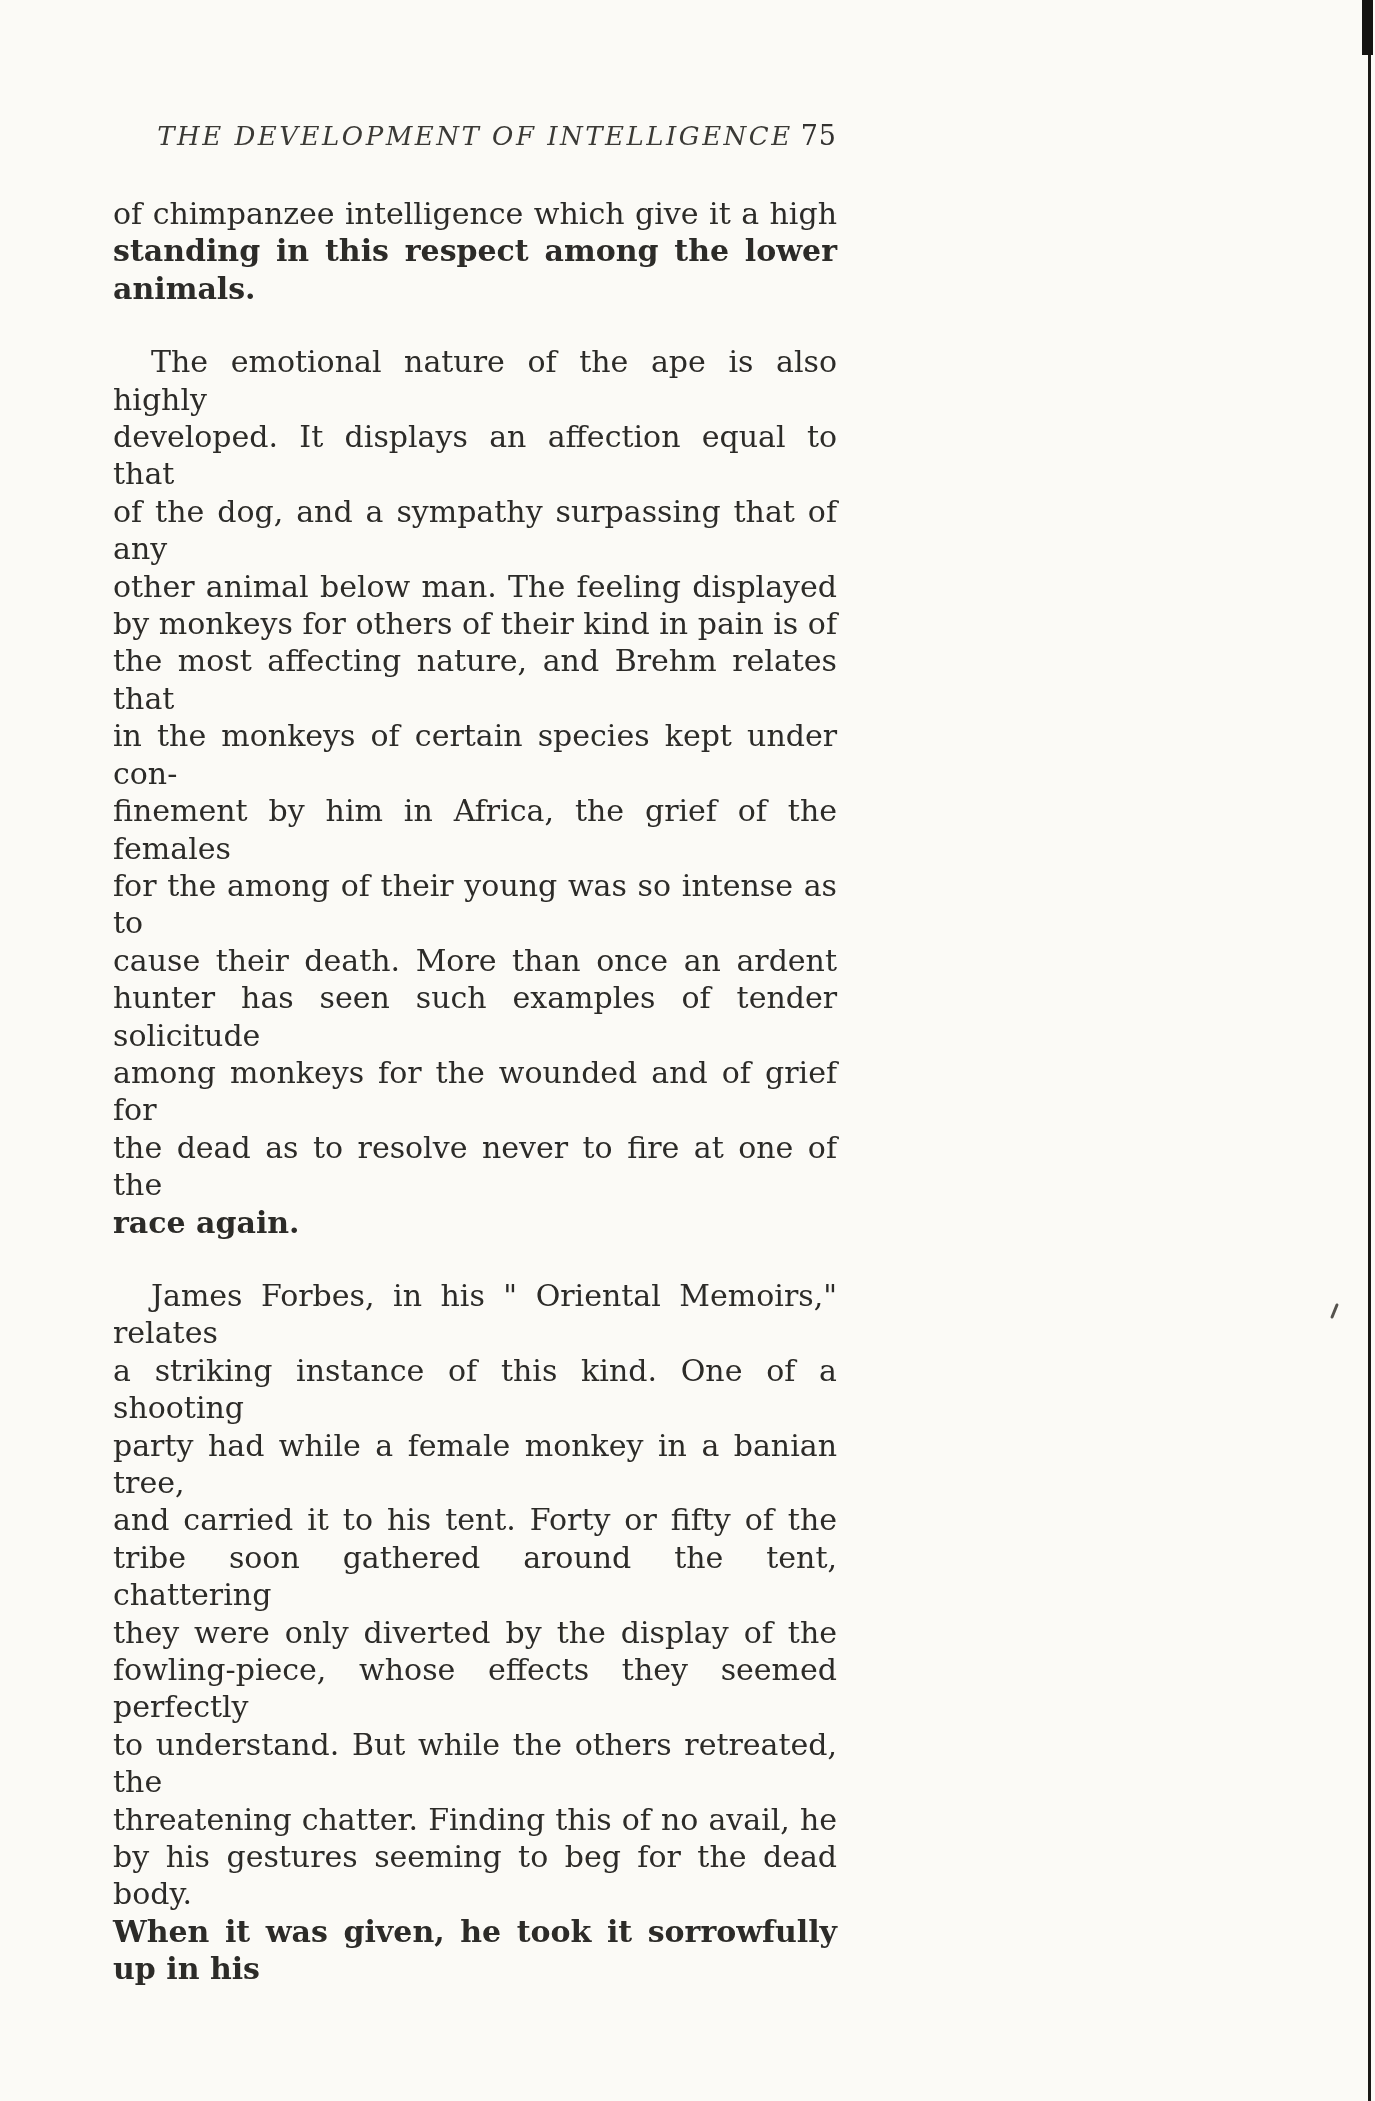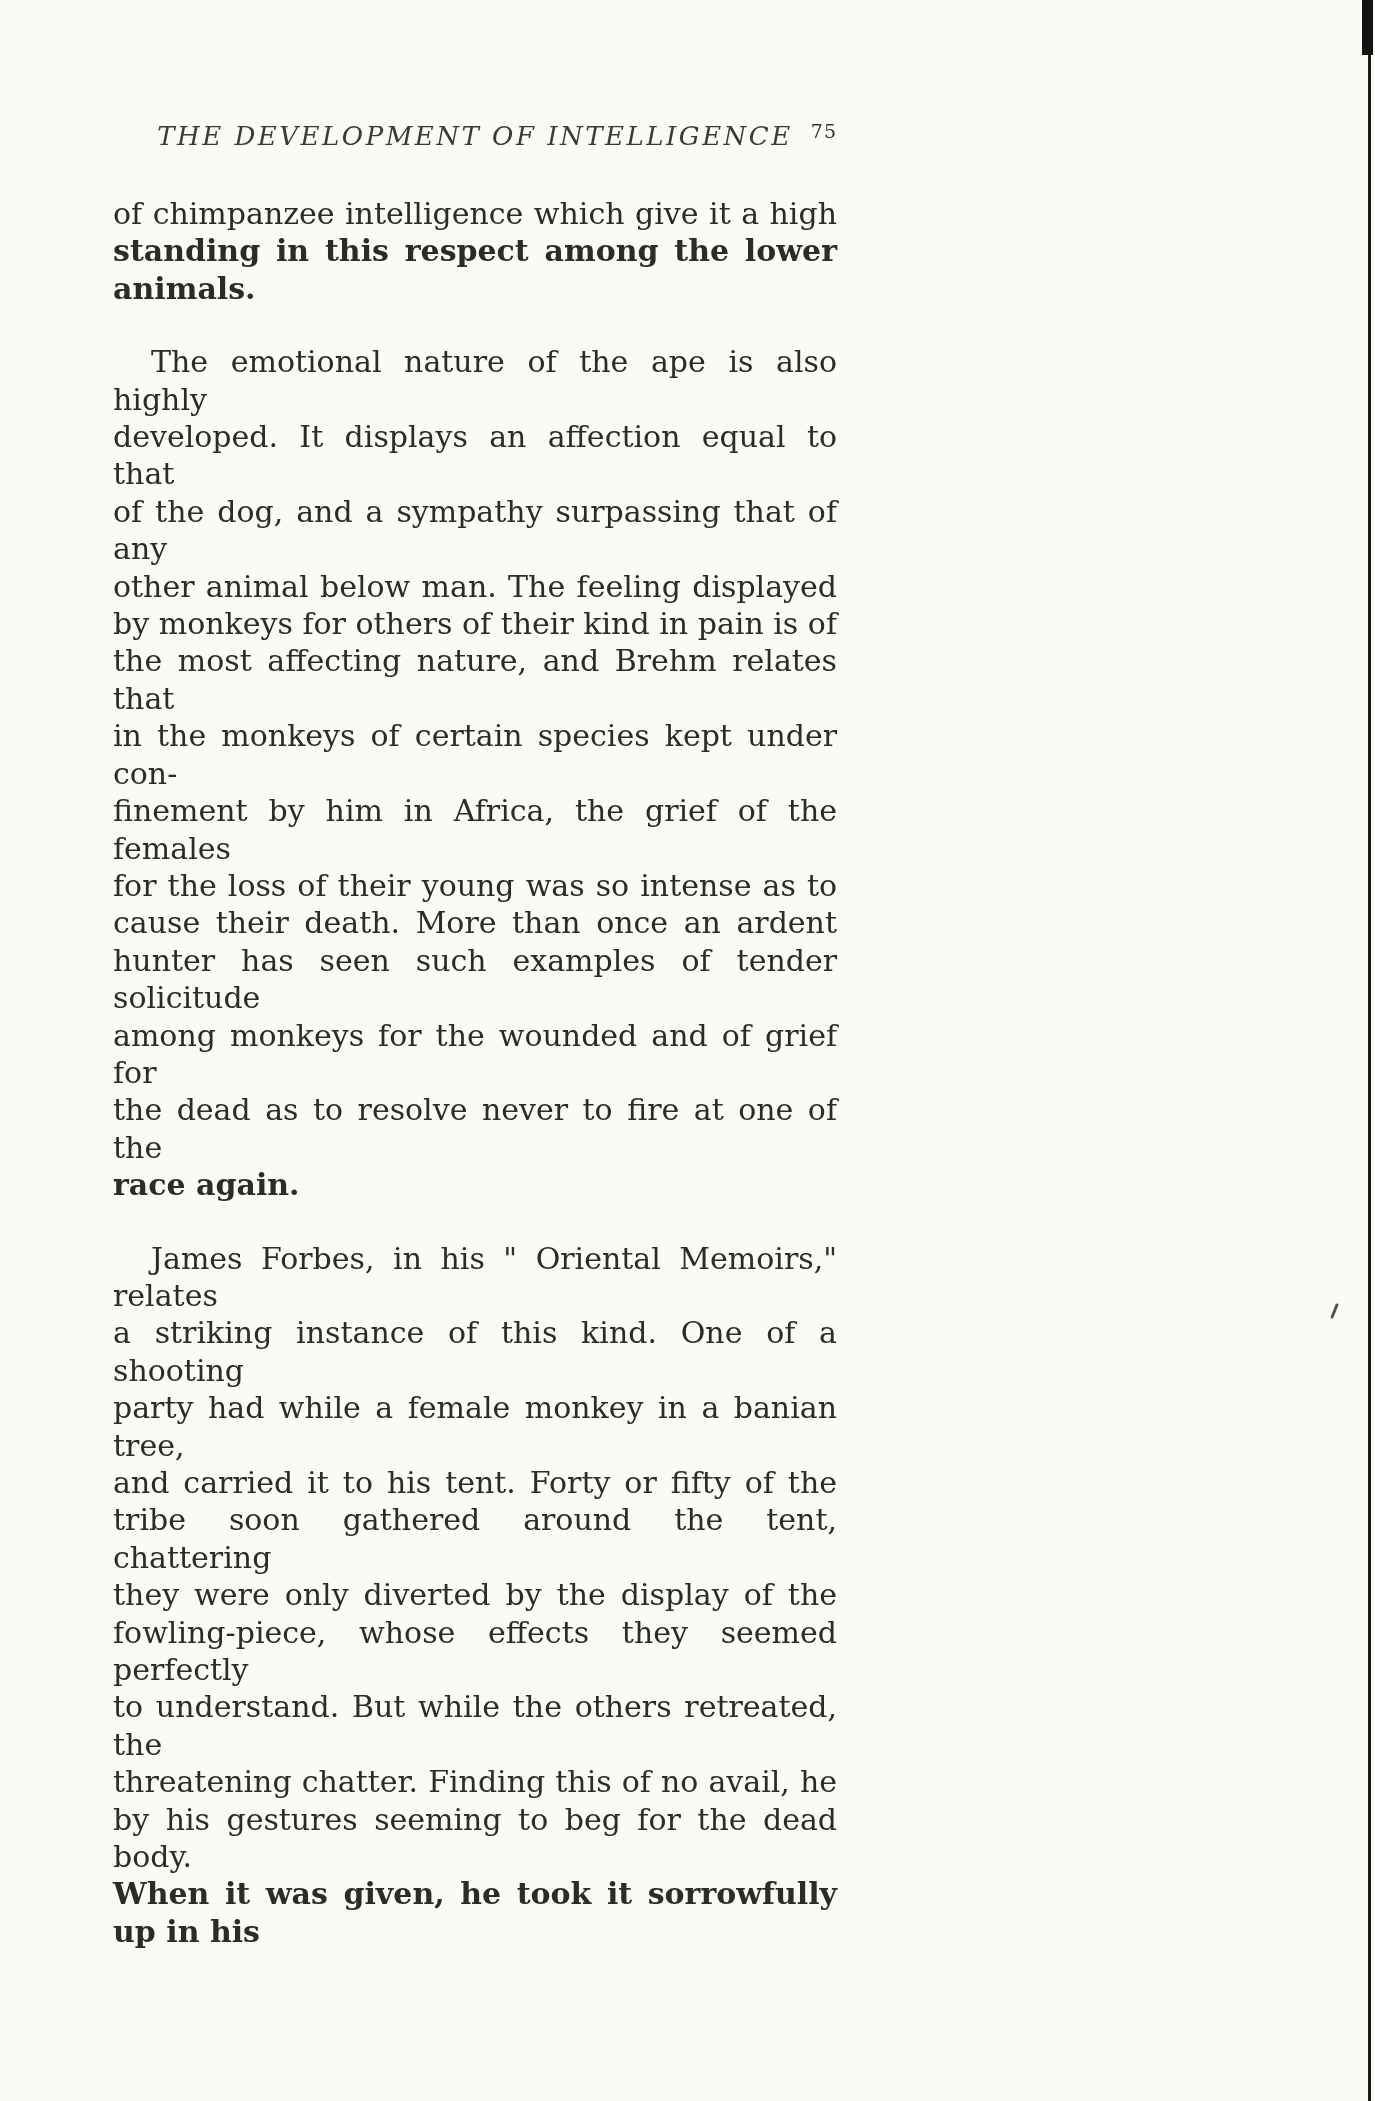--- a/index.html
+++ b/index.html
@@ -31,21 +31,21 @@
     font-size: 26px;
     line-height: 36px;
     letter-spacing: 2.5px;
     color: #3b3a36;
     white-space: nowrap;
   }
   .header-page-number {
     position: absolute;
     right: 0;
     top: 2px;
-    font-size: 19px;
+    font-size: 27px;
     letter-spacing: 1px;
     color: #333230;
   }
 
   .paragraph { width: 100%; margin-top: 36px; }
   .line {
     font-size: 30px;
     line-height: 37.4px;
     text-align: justify;
     text-align-last: justify;
@@ -99,21 +99,21 @@
       </div>
       <div class="paragraph">
         <div class="line indent">The emotional nature of the ape is also highly</div>
         <div class="line">developed. It displays an affection equal to that</div>
         <div class="line">of the dog, and a sympathy surpassing that of any</div>
         <div class="line">other animal below man. The feeling displayed</div>
         <div class="line">by monkeys for others of their kind in pain is of</div>
         <div class="line">the most affecting nature, and Brehm relates that</div>
         <div class="line">in the monkeys of certain species kept under con-</div>
         <div class="line">finement by him in Africa, the grief of the females</div>
-        <div class="line">for the loss of their young was so intense as to</div>
+        <div class="line">for the among of their young was so intense as to</div>
         <div class="line">cause their death. More than once an ardent</div>
         <div class="line">hunter has seen such examples of tender solicitude</div>
         <div class="line">among monkeys for the wounded and of grief for</div>
         <div class="line">the dead as to resolve never to fire at one of the</div>
         <div class="line last">race again.</div>
       </div>
       <div class="paragraph">
         <div class="line indent">James Forbes, in his " Oriental Memoirs," relates</div>
         <div class="line">a striking instance of this kind. One of a shooting</div>
         <div class="line">party had while a female monkey in a banian tree,</div>

